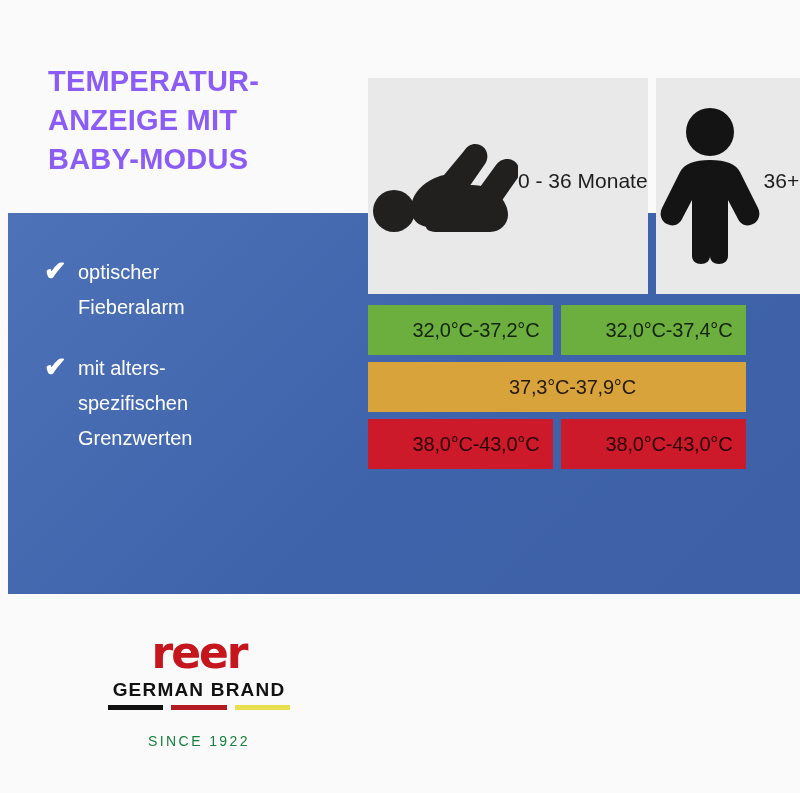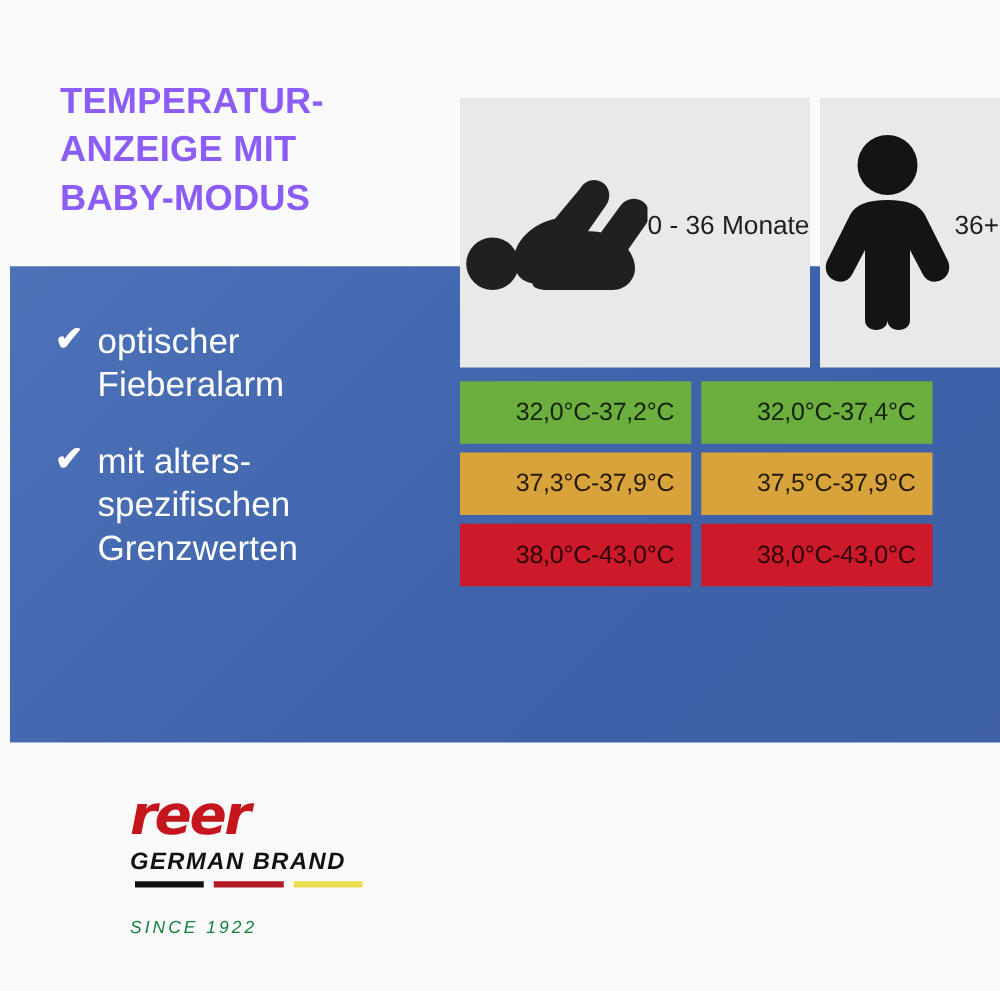--- a/index.html
+++ b/index.html
@@ -65,21 +65,21 @@
     width: 34px;
     flex: 0 0 34px;
     color: #ffffff;
     font-size: 27px;
     line-height: 30px;
     font-weight: bold;
     transform: translateY(1px);
   }
   .feature-text {
     color: #ffffff;
-    font-size: 28px;
+    font-size: 20px;
     line-height: 35px;
     font-weight: normal;
     white-space: pre-line;
   }
 
   
   .panel-grid {
     position: absolute;
     left: 368px;
     top: 78px;
@@ -151,22 +151,21 @@
     white-space: nowrap;
   }
   .legend-line b { font-weight: bold; }
 
   
   .logo {
     position: absolute;
     left: 104px;
     top: 630px;
     width: 190px;
-    text-align: left;
-    font-style: italic;
+    text-align: center;
   }
   .logo-word {
     font-size: 44px;
     font-weight: bold;
     color: #c4161c;
     letter-spacing: -2px;
     line-height: 46px;
     font-family: "DejaVu Sans", sans-serif;
   }
   .logo-brand {
@@ -262,21 +261,20 @@
 
     <div class="temp-rows">
 
       <div class="temp-row">
         <div class="temp-cell green" style="background:#6daf3f">32,0°C-37,2°C</div>
         <div class="temp-cell green" style="background:#6daf3f">32,0°C-37,4°C</div>
       </div>
 
       <div class="temp-row">
         <div class="temp-cell orange" style="background:#d9a33c">37,3°C-37,9°C</div>
-        <div class="temp-cell orange" style="background:#d9a33c">37,5°C-37,9°C</div>
       </div>
 
       <div class="temp-row">
         <div class="temp-cell red" style="background:#cc1a2b">38,0°C-43,0°C</div>
         <div class="temp-cell red" style="background:#cc1a2b">38,0°C-43,0°C</div>
       </div>
 
     </div>
 
 

